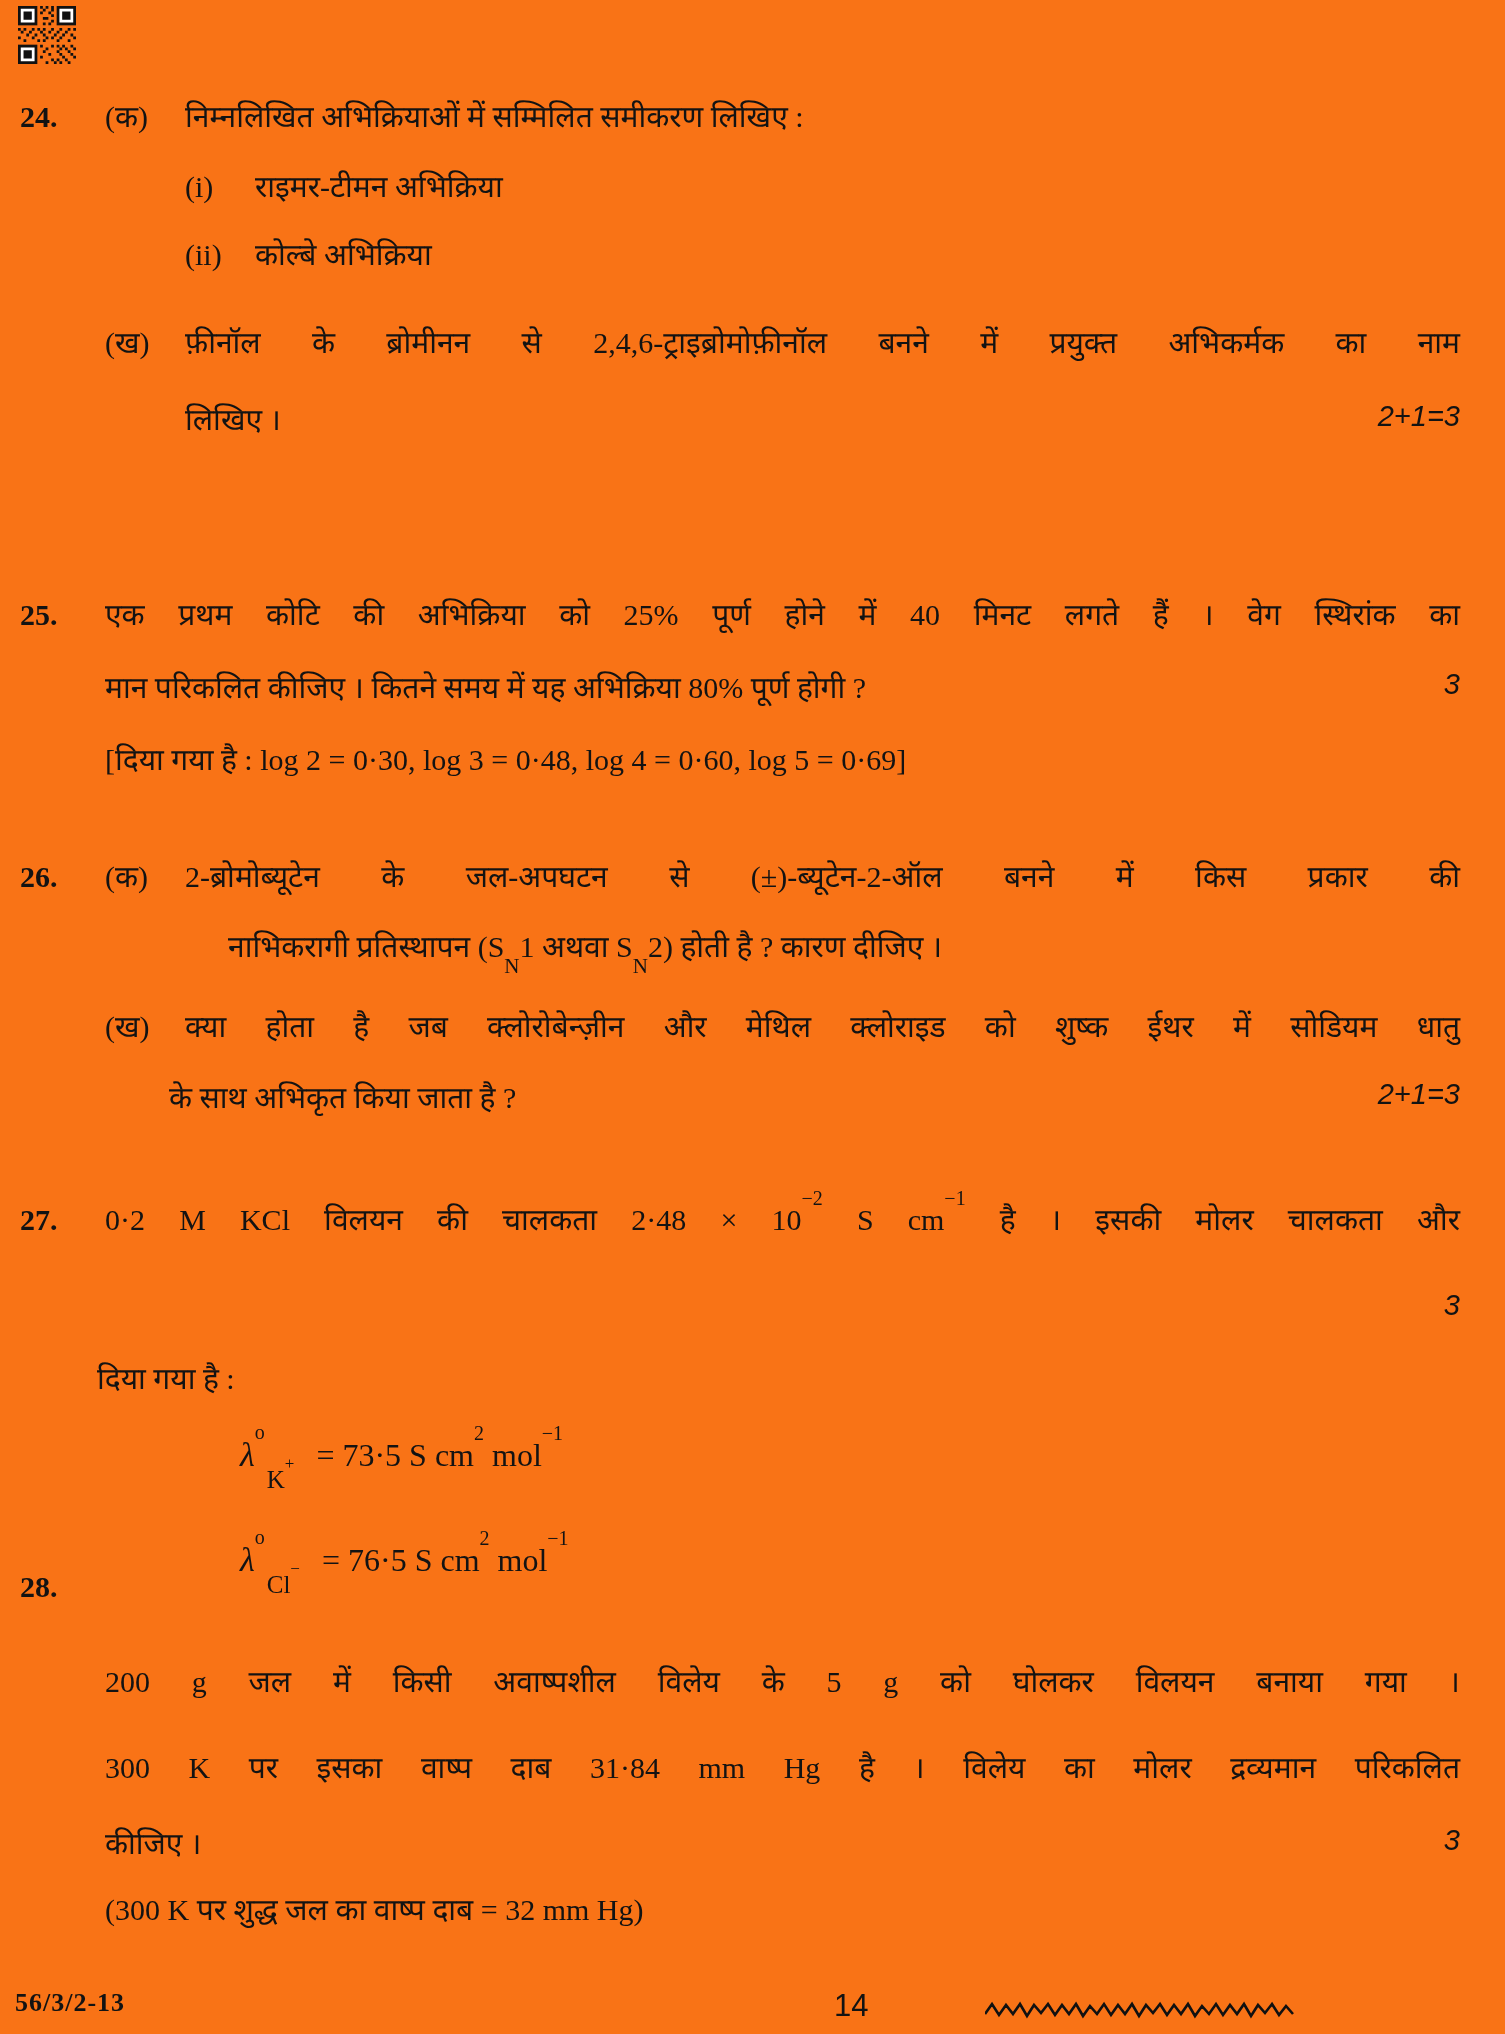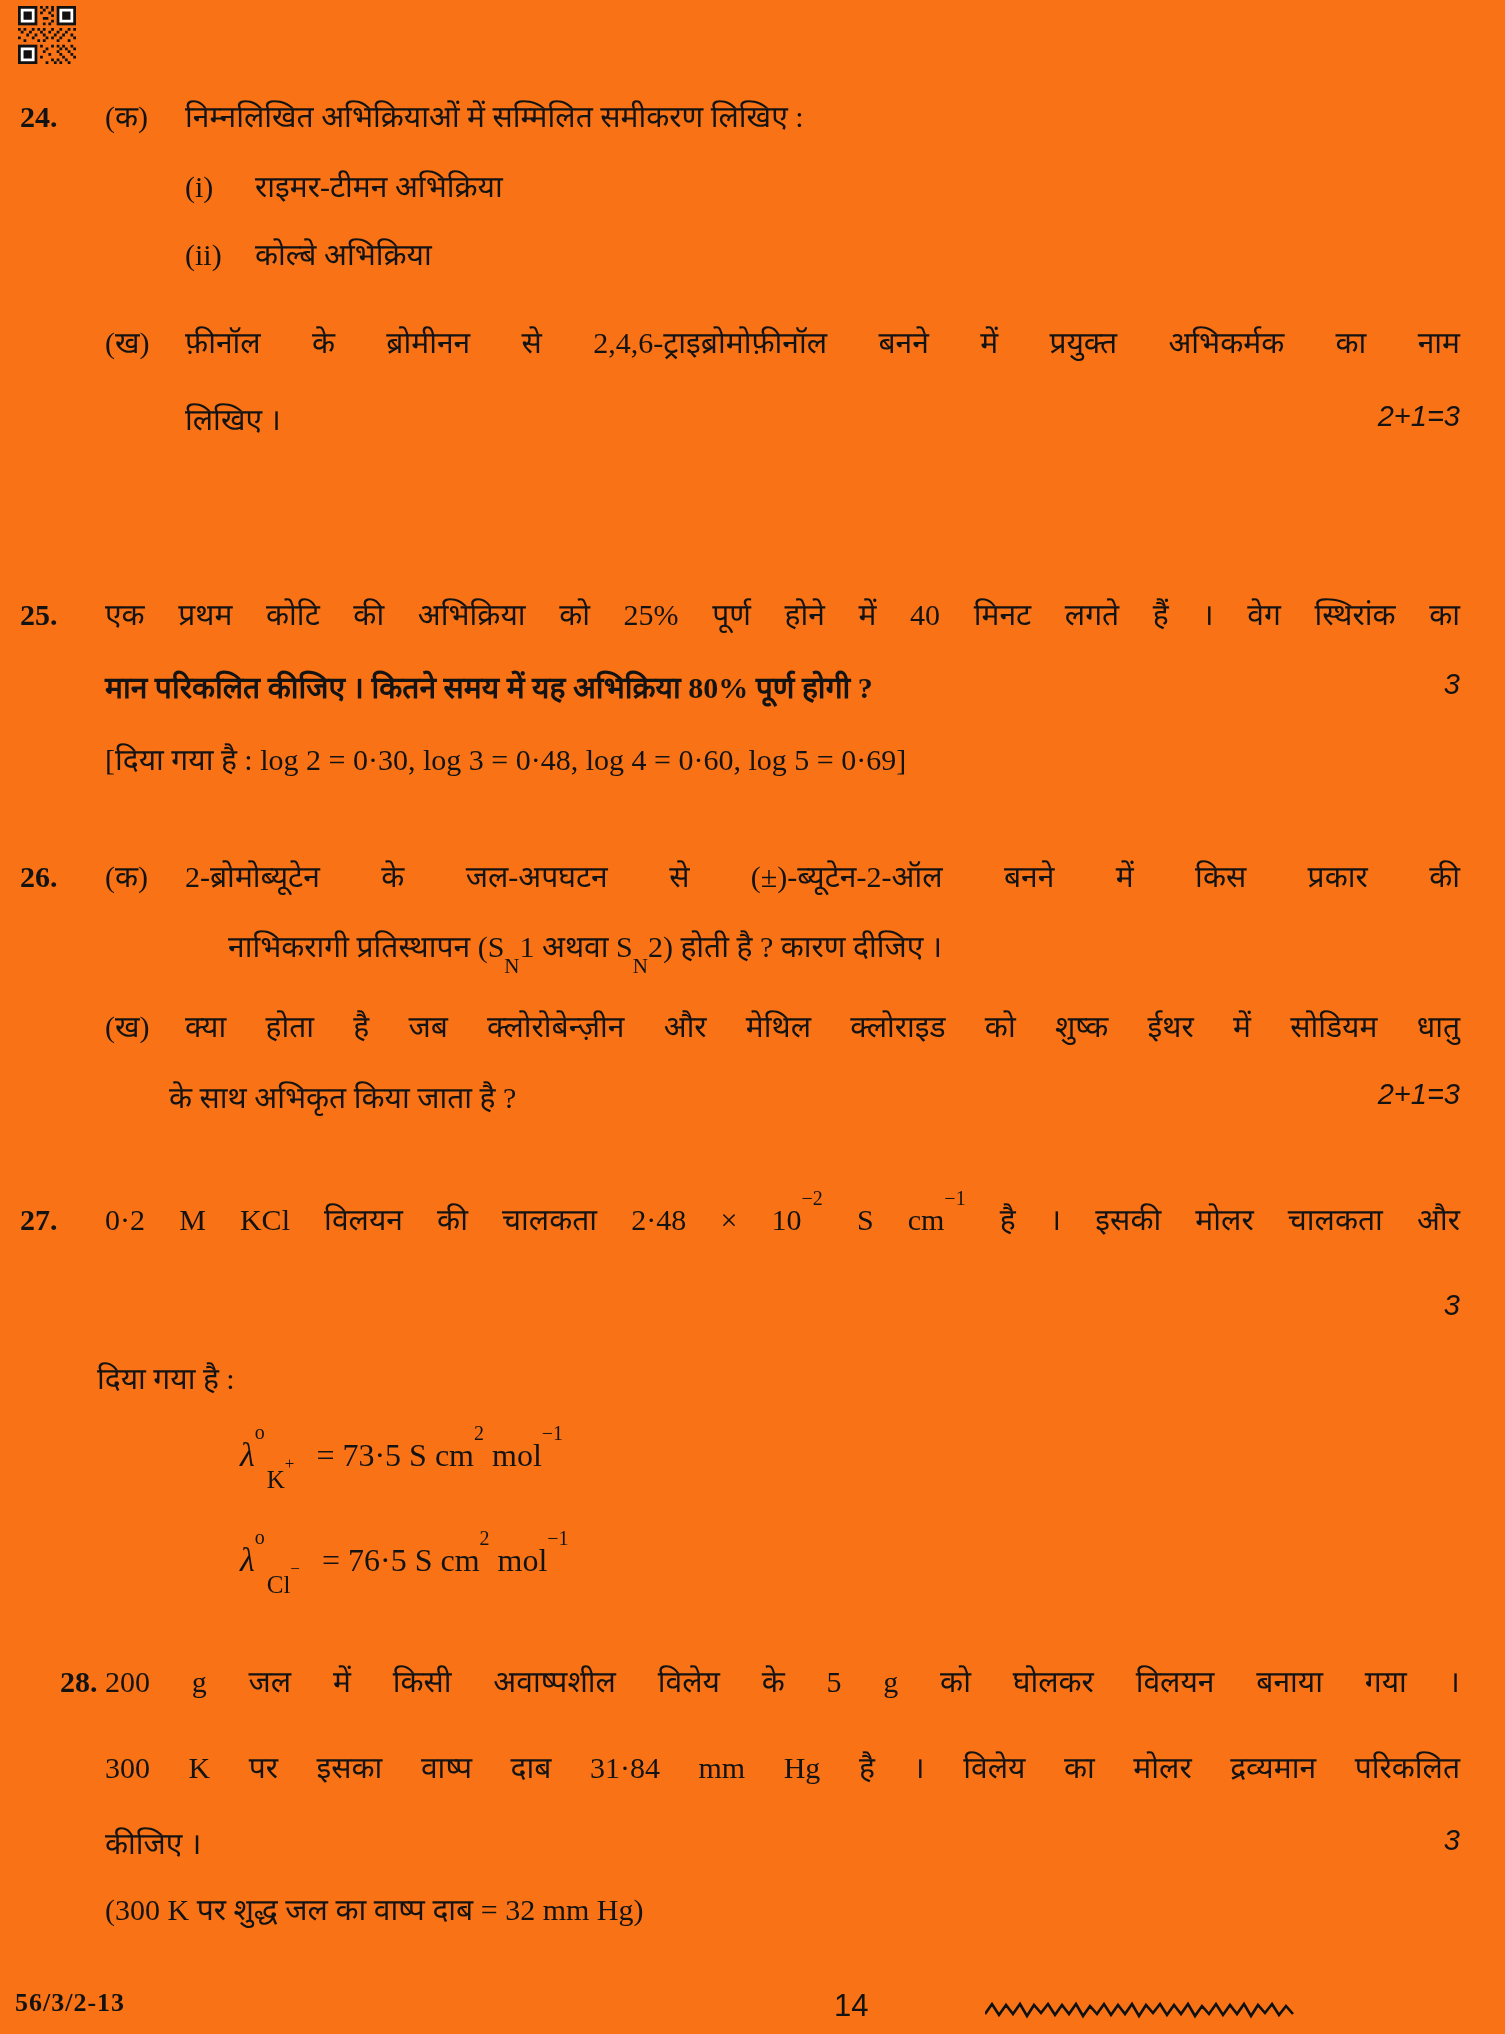--- a/index.html
+++ b/index.html
@@ -93,21 +93,21 @@
   <div class="line" style="top:233px; left:185px;">(ii)</div>
   <div class="line" style="top:233px; left:255px;">कोल्बे अभिक्रिया</div>
 
   <div class="line plabel" style="top:321px; left:105px;">(ख)</div>
   <div class="line just" style="top:321px; left:185px;">फ़ीनॉल के ब्रोमीनन से 2,4,6-ट्राइब्रोमोफ़ीनॉल बनने में प्रयुक्त अभिकर्मक का नाम</div>
   <div class="line" style="top:398px; left:185px;">लिखिए ।</div>
   <div class="marks" style="top:400px;">2+1=3</div>
 
   <div class="line qnum" style="top:593px; left:20px;">25.</div>
   <div class="line just" style="top:593px; left:105px;">एक प्रथम कोटि की अभिक्रिया को 25% पूर्ण होने में 40 मिनट लगते हैं । वेग स्थिरांक का</div>
-  <div class="line" style="top:666px; left:105px;font-weight:bold;">मान परिकलित कीजिए । कितने समय में यह अभिक्रिया 80% पूर्ण होगी ?</div>
+  <div class="line" style="top:666px; left:105px;">मान परिकलित कीजिए । कितने समय में यह अभिक्रिया 80% पूर्ण होगी ?</div>
   <div class="marks" style="top:668px;">3</div>
   <div class="line" style="top:738px; left:105px;">[दिया गया है : log 2 = 0·30, log 3 = 0·48, log 4 = 0·60, log 5 = 0·69]</div>
 
   <div class="line qnum" style="top:855px; left:20px;">26.</div>
   <div class="line plabel" style="top:855px; left:105px;">(क)</div>
   <div class="line just" style="top:855px; left:185px;">2-ब्रोमोब्यूटेन के जल-अपघटन से (±)-ब्यूटेन-2-ऑल बनने में किस प्रकार की</div>
 
   <div class="line" style="top:925px; left:228px;">
     <span>नाभिकरागी प्रतिस्थापन (S</span><sub class="s">N</sub><span>1 अथवा S</span><sub class="s">N</sub><span>2) होती है ? कारण दीजिए ।</span>
   </div>
@@ -125,21 +125,21 @@
   <div class="line" style="top:1357px; left:97px;">दिया गया है :</div>
 
   <div class="line eq" style="top:1432px; left:240px;">
     <span class="lam">λ</span><sup class="lamdeg">o</sup><span class="ion"><span>K</span><sup class="ioncharge">+</sup></span><span>= 73·5 S cm</span><sup class="exp">2</sup><span> mol</span><sup class="exp">−1</sup>
   </div>
 
   <div class="line eq" style="top:1537px; left:240px;">
     <span class="lam">λ</span><sup class="lamdeg">o</sup><span class="ion"><span>Cl</span><sup class="ioncharge">−</sup></span><span>= 76·5 S cm</span><sup class="exp">2</sup><span> mol</span><sup class="exp">−1</sup>
   </div>
 
-  <div class="line qnum" style="top:1660px; left:20px;margin-left:40px;">28.</div>
+  <div class="line qnum" style="top:1565px; left:20px;">28.</div>
   <div class="line just" style="top:1660px; left:105px;">200 g जल में किसी अवाष्पशील विलेय के 5 g को घोलकर विलयन बनाया गया ।</div>
   <div class="line just" style="top:1746px; left:105px;">300 K पर इसका वाष्प दाब 31·84 mm Hg है । विलेय का मोलर द्रव्यमान परिकलित</div>
   <div class="line" style="top:1822px; left:105px;">कीजिए ।</div>
   <div class="marks" style="top:1824px;">3</div>
   <div class="line" style="top:1888px; left:105px;">(300 K पर शुद्ध जल का वाष्प दाब = 32 mm Hg)</div>
 
   <div class="abs footer-code" style="top:1988px; left:15px;">56/3/2-13</div>
   <div class="abs footer-page" style="top:1988px; left:794px;margin-left:40px;">14</div>
   <div class="abs" style="top:2000px; left:985px;">
     <svg width="312" height="22" viewBox="0 0 312 22">

